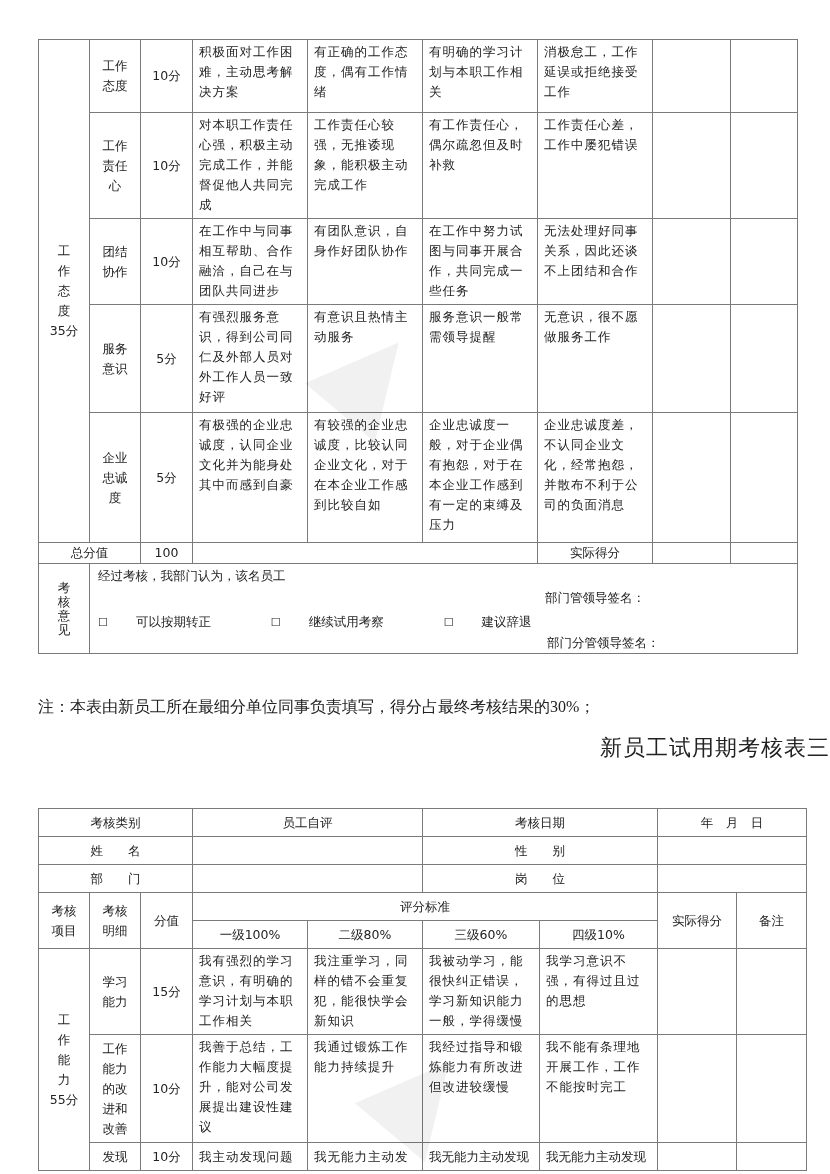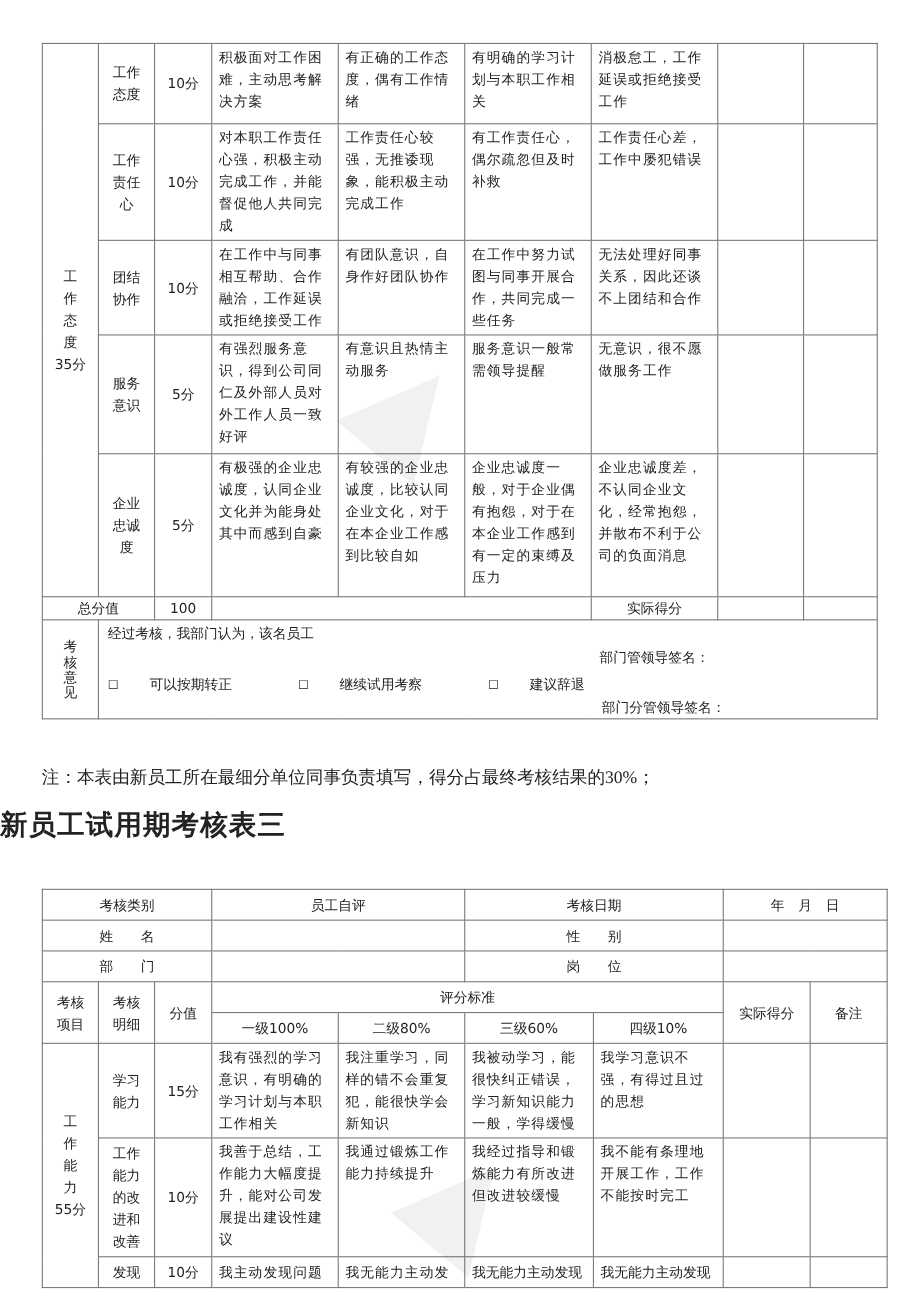--- a/index.html
+++ b/index.html
@@ -7,21 +7,21 @@
          font-family:"DejaVu Sans", "Liberation Sans", sans-serif; color:#222; }
   table { border-collapse:collapse; position:absolute; table-layout:fixed; }
   td { border:1px solid #7a7a7a; font-size:12.5px; line-height:20px; padding:0; vertical-align:middle; }
   td.c { text-align:center; }
   td.desc { vertical-align:top; padding:2px 4px 2px 6px; letter-spacing:1px; }
   td.cat { text-align:center; }
   .vert { display:block; width:1.2em; margin:0 auto; word-wrap:break-word; line-height:20px; text-align:center; }
   #t1 { left:38px; top:39px; }
   #t2 { left:38px; top:808px; }
   .note { position:absolute; left:38px; top:697px; font-size:16px;font-family:Liberation Serif, serif; }
-  .title { position:absolute; left:0; width:830px; top:733px; text-align:left; font-size:25px; font-weight:bold; letter-spacing:1px; }
+  .title { position:absolute; left:0; width:830px; top:733px; text-align:right; font-size:22px; font-weight:normal; letter-spacing:1px; }
   .opinion-box { position:relative; height:88px; }
   .op-intro { position:absolute; left:8px; top:2px; }
   .op-opts { position:absolute; left:8px; top:48px; }
   .op-opts span { margin-right:28px; }
   .op-sig1 { position:absolute; left:455px; top:24px; }
   .op-sig2 { position:absolute; left:457px; top:69px; }
   .cb { font-size:11px; }
   .watermark { position:absolute; pointer-events:none; opacity:0.05; font-size:120px; font-weight:bold; color:#000; transform:rotate(40deg); }
 </style>
 </head>
@@ -71,21 +71,21 @@
     <td class="desc">有工作责任心，偶尔疏忽但及时补救</td>
     <td class="desc">工作责任心差，工作中屡犯错误</td>
     <td></td>
     <td></td>
   </tr>
   <tr style="height:86px">
     <td class="c">
           <span class="vert" style="width:2.4em">团结协作</span>
         </td>
     <td class="c">10分</td>
-    <td class="desc">在工作中与同事相互帮助、合作融洽，工作延误或拒绝接受工作</td>
+    <td class="desc">在工作中与同事相互帮助、合作融洽，自己在与团队共同进步</td>
     <td class="desc">有团队意识，自身作好团队协作</td>
     <td class="desc">在工作中努力试图与同事开展合作，共同完成一些任务</td>
     <td class="desc">无法处理好同事关系，因此还谈不上团结和合作</td>
     <td></td>
     <td></td>
   </tr>
   <tr style="height:108px">
     <td class="c">
           <span class="vert" style="width:2.4em">服务意识</span>
         </td>

